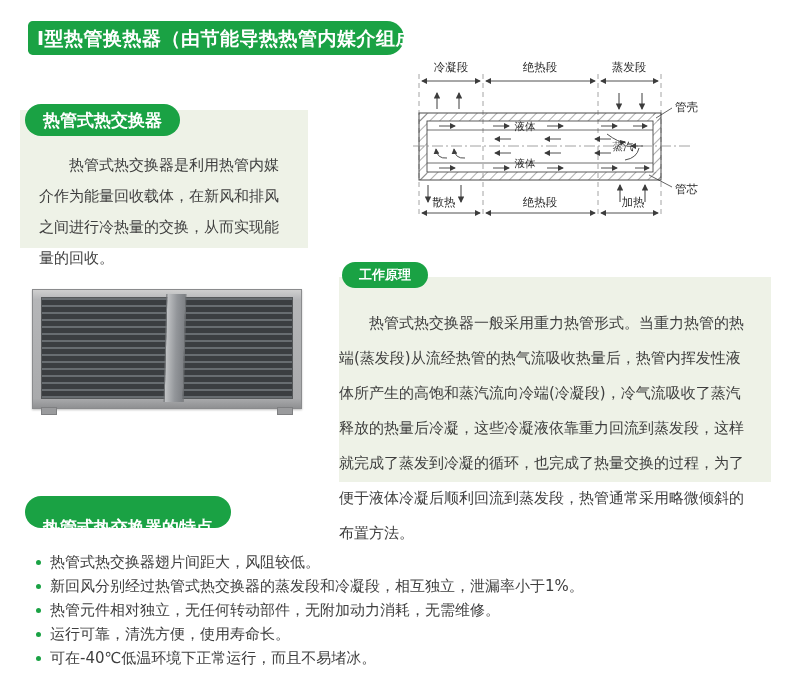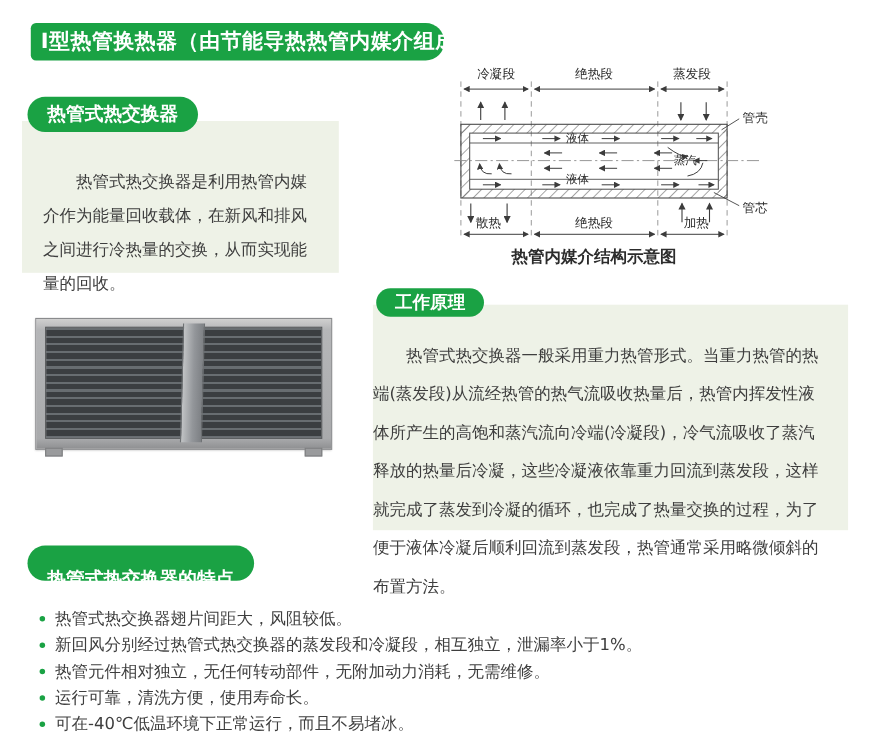--- a/index.html
+++ b/index.html
@@ -13,22 +13,22 @@
     background:var(--green);border-radius:5px 18px 18px 5px;
     color:#ffffff;font-weight:bold;font-size:19px;line-height:34px;
     padding-left:9px;letter-spacing:0.5px;white-space:nowrap;
   }
 
   
   .badge{
     position:absolute;background:var(--green);color:#fff;font-weight:bold;
     border-radius:16px;white-space:nowrap;z-index:3;
   }
-  .badge.intro-badge{left:25px;top:88px;height:32px;line-height:32px;font-size:17px;padding:0 18px;}
-  .badge.principle-badge{left:342px;top:262px;height:26px;line-height:26px;font-size:16px;padding:0 17px;}
+  .badge.intro-badge{left:25px;top:104px;height:32px;line-height:32px;font-size:17px;padding:0 18px;}
+  .badge.principle-badge{left:342px;top:262px;height:26px;line-height:26px;font-size:13px;padding:0 17px;}
   .badge.features-badge{left:25px;top:496px;height:30px;line-height:30px;font-size:17px;padding:16px 18px;}
 
   
   .panel{position:absolute;background:var(--panel);z-index:1;}
   .panel.intro-panel{left:20px;top:110px;width:288px;height:138px;}
   .panel.principle-panel{left:339px;top:277px;width:432px;height:205px;}
 
   .panel p{
     margin:0;font-size:15px;color:#3e3e3e;text-indent:2em;
   }
@@ -202,21 +202,20 @@
       <line x1="206" y1="157" x2="263" y2="157" marker-start="url(#arr)" marker-end="url(#arr)"></line>
     </g>
 
     <g stroke="#3c3c3c" stroke-width="0.8">
       <line x1="277" y1="52" x2="261" y2="62"></line>
       <line x1="277" y1="131" x2="254" y2="119"></line>
     </g>
     <text x="280" y="55" font-size="11.5">管壳</text>
     <text x="280" y="137" font-size="11.5">管芯</text>
   </svg>
-  <div class="diagram-caption">热管内媒介结构示意图</div>
 
   <div class="photo">
     <div class="fins">
       <div class="center-bar"></div>
     </div>
     <div class="foot left"></div>
     <div class="foot right"></div>
   </div>
 
   <div class="badge principle-badge">

